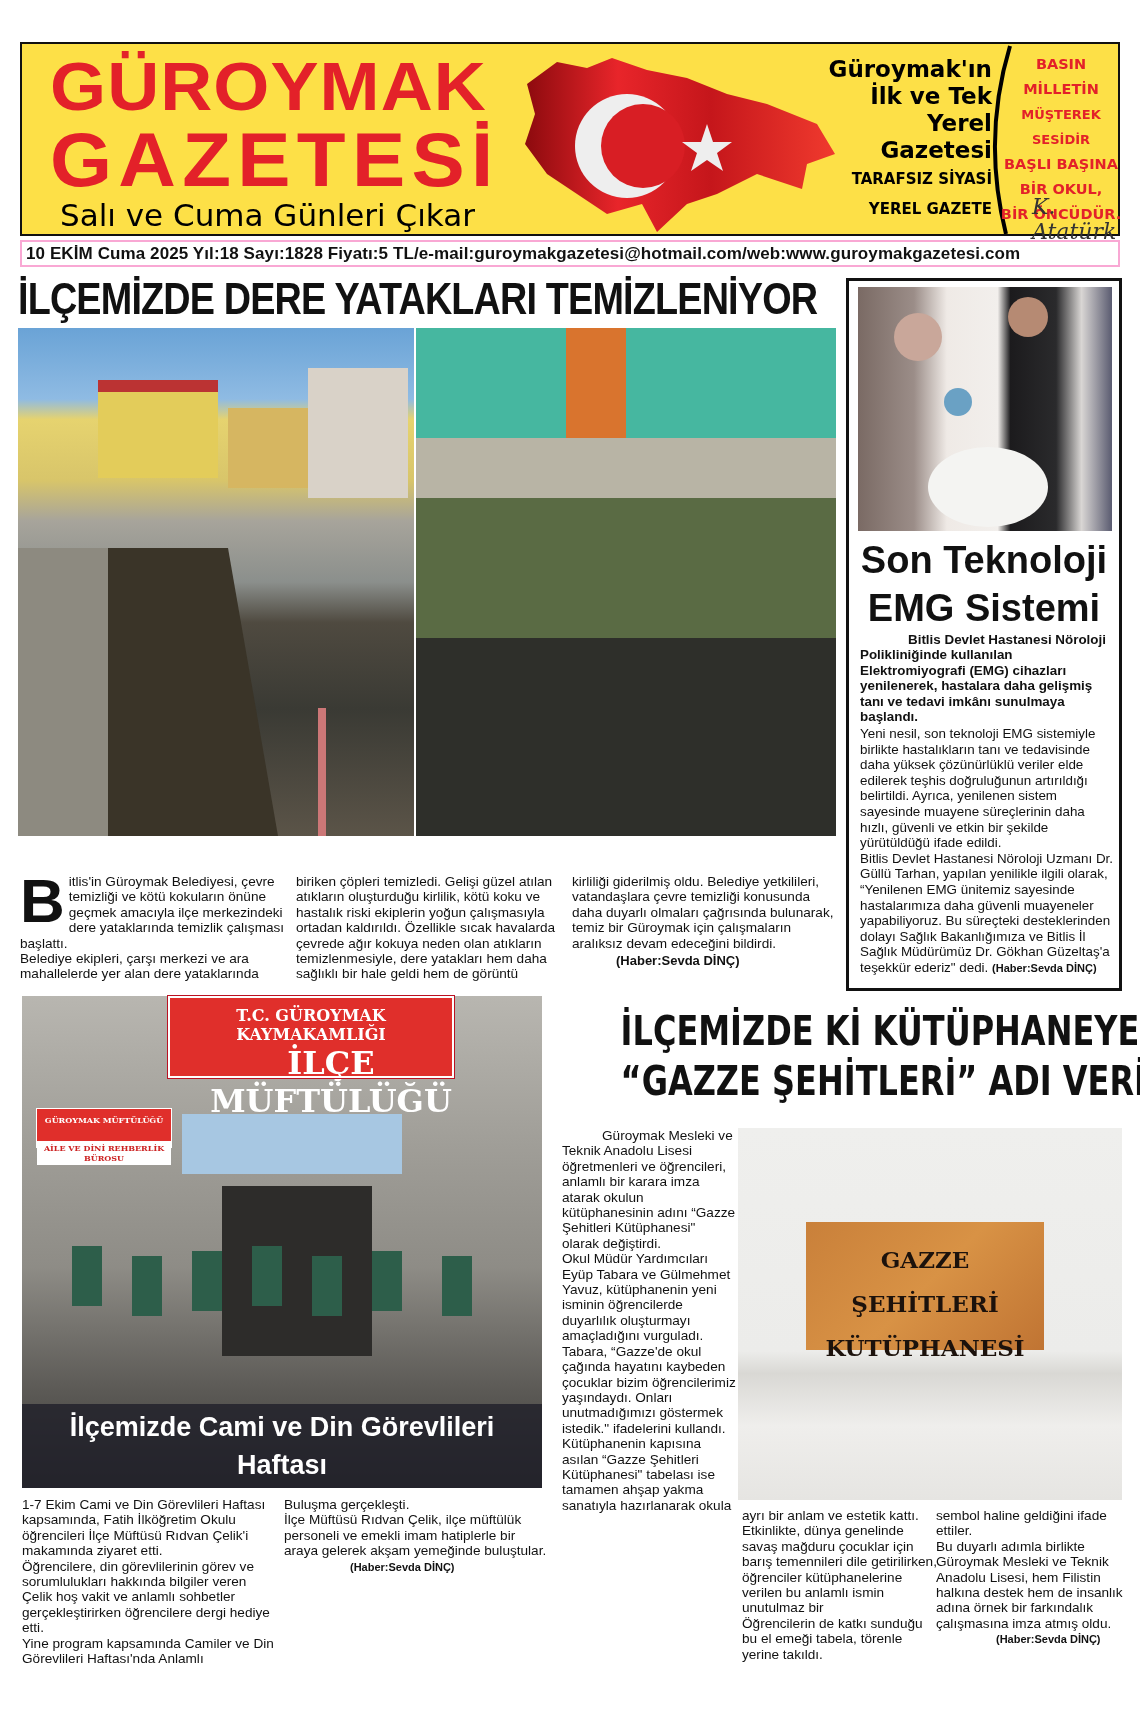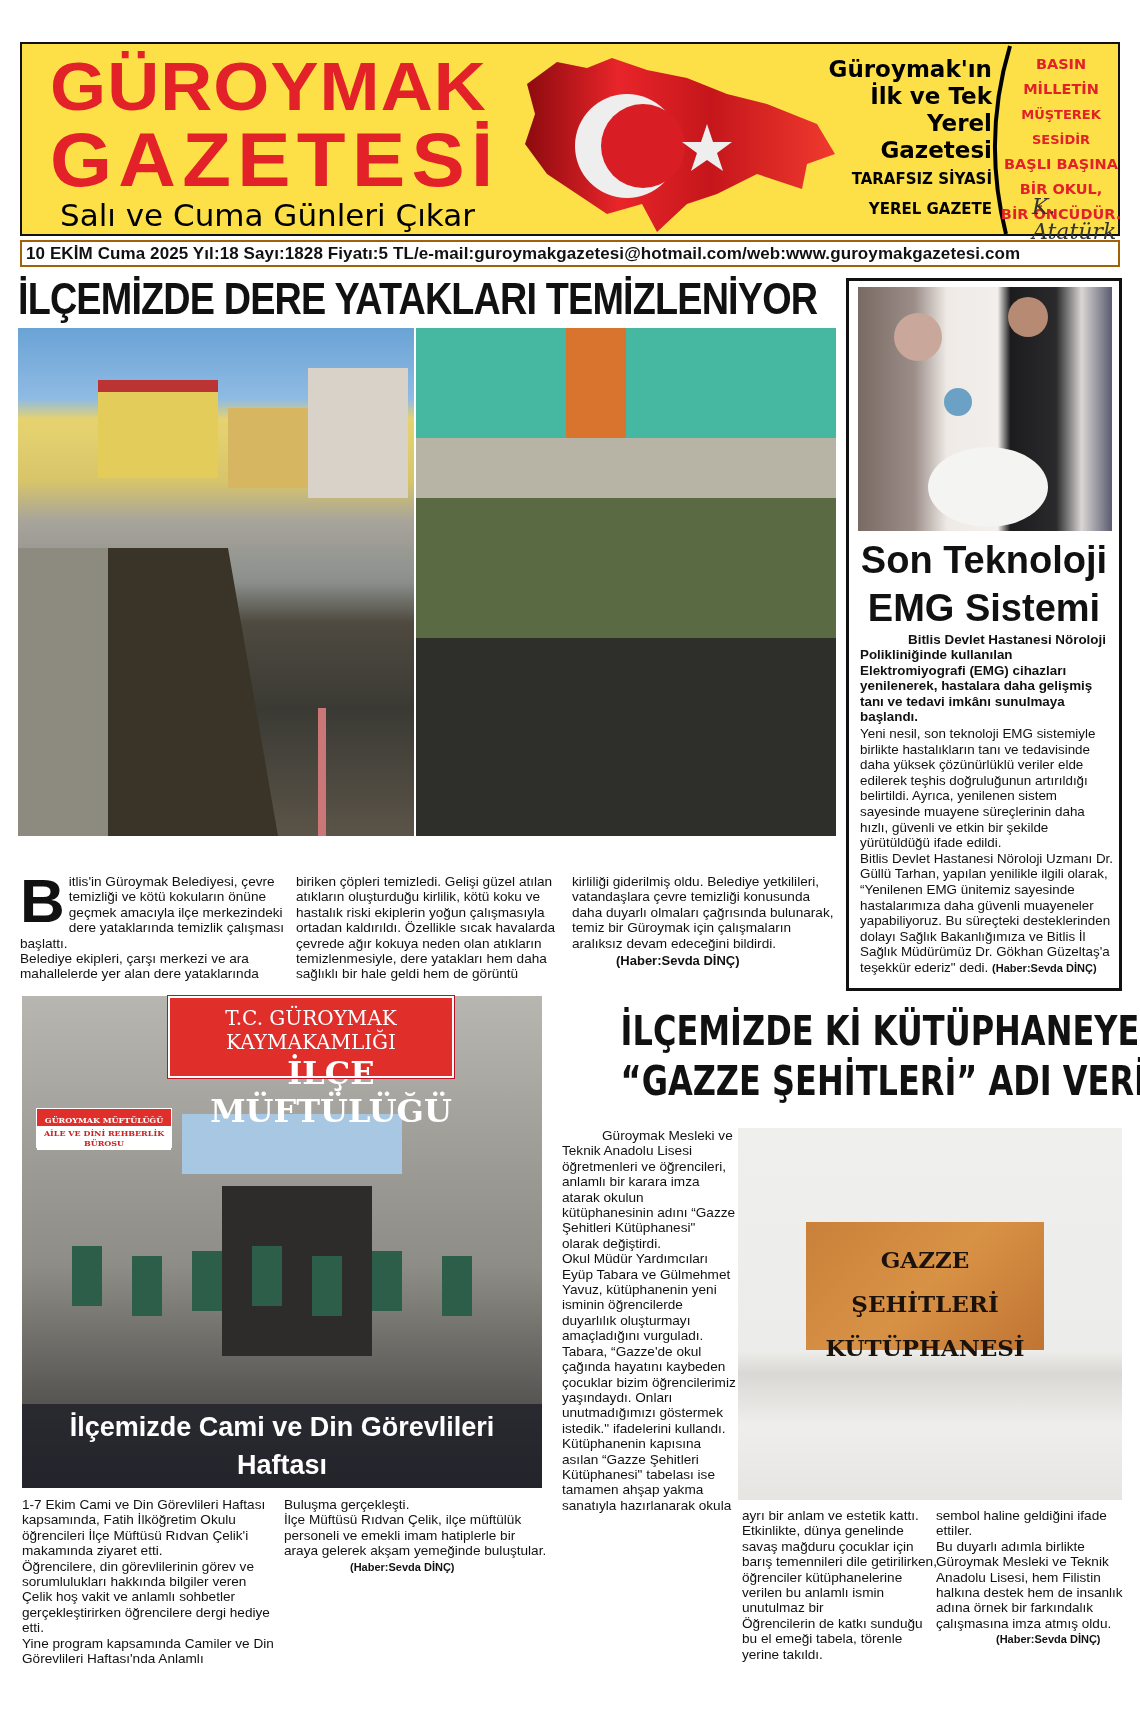--- a/index.html
+++ b/index.html
@@ -10,42 +10,42 @@
 #logo1{left:28px;top:8px;font:900 68px/1 "Liberation Sans",sans-serif;color:#e32129;letter-spacing:1px;transform:scaleX(1.06);transform-origin:left}
 #logo2{left:28px;top:78px;font:900 76px/1 "Liberation Sans",sans-serif;color:#e32129;letter-spacing:6px;transform:scaleX(1.05);transform-origin:left}
 #tagline{left:38px;top:156px;font:400 31px/1 "DejaVu Sans",sans-serif;color:#000}
 #flag-map{left:495px;top:10px;width:320px;height:178px}
 #slogan{left:800px;top:12px;width:170px;text-align:right;font-family:"DejaVu Sans",sans-serif;color:#000}
 #slogan .big{font-weight:700;font-size:23px;line-height:27px}
 #slogan .small{font-weight:700;font-size:15px;line-height:30px}
 #quote-divider{left:960px;top:0;width:40px;height:190px}
 #quote{left:978px;top:8px;width:122px;text-align:center;color:#e32129;font:700 14.5px/25px "DejaVu Sans",sans-serif}
 #signature{left:1010px;top:150px;font:italic 22px "DejaVu Serif",serif;color:#333}
-#infobar{left:20px;top:240px;width:1100px;height:27px;border:2px solid #a16207;font:700 17px/23px "Liberation Sans",sans-serif;padding-left:4px;white-space:nowrap;letter-spacing:0.1px}
+#infobar{left:20px;top:240px;width:1100px;height:27px;border:2px solid #f9a8d4;font:700 17px/23px "Liberation Sans",sans-serif;padding-left:4px;white-space:nowrap;letter-spacing:0.1px}
 
 #h1{left:18px;top:276px;font:900 45px/1 "Liberation Sans",sans-serif;transform:scaleX(0.84);transform-origin:left;letter-spacing:-1px;white-space:nowrap}
 .photo{overflow:hidden}
 #photo-a{left:18px;top:328px;width:396px;height:508px;background:linear-gradient(#6aa3d6 0%,#8fbbe3 14%,#e6d36f 18%,#d8c56a 30%,#a7a49b 38%,#8b8f8c 50%,#4f4a40 58%,#3a3a34 75%,#5b5448 100%)}
 #photo-b{left:416px;top:328px;width:420px;height:508px;background:linear-gradient(#4fbfa9 0%,#37a68f 20%,#c9743b 28%,#6b6a5a 40%,#5b6b4a 55%,#3a3d36 65%,#2a2b28 80%,#3b3a35 100%)}
 .col{font:400 13.6px/15.4px "Liberation Sans",sans-serif;color:#111}
 #s1c1{left:20px;top:874px;width:268px}
 #s1c2{left:296px;top:874px;width:276px}
 #s1c3{left:572px;top:874px;width:268px}
 #dropcap{float:left;font:900 62px/50px "Liberation Sans",sans-serif;margin:2px 4px 0 0}
 .byline{font:700 13px/16px "Liberation Sans",sans-serif}
 
 #emg-box{left:846px;top:278px;width:276px;height:713px;border:3px solid #111;background:#fff}
 #emg-photo{left:858px;top:287px;width:254px;height:244px;background:linear-gradient(90deg,#7a6a64 0%,#9b8d88 22%,#efeae6 35%,#f2efec 55%,#1c1b1d 60%,#2a2a2c 78%,#d9d6d4 88%,#5a5b70 100%)}
 #emg-title{left:848px;top:536px;width:272px;text-align:center;font:900 38px/48px "Liberation Sans",sans-serif}
 #emg-lead{left:860px;top:632px;width:256px;font:700 13.4px/15.4px "Liberation Sans",sans-serif}
 #emg-body{left:860px;top:726px;width:256px;font:400 13.4px/15.6px "Liberation Sans",sans-serif}
 
 #mufti-photo{left:22px;top:996px;width:520px;height:492px;background:linear-gradient(#b8b6b0 0%,#a09e98 30%,#8e8c86 55%,#5c5a56 80%,#3a3936 100%)}
 #mufti-sign{left:168px;top:996px;width:286px;height:82px;background:#e02f2b;border:2px solid #fff;outline:1px solid #b12;color:#fff;font-family:"DejaVu Serif",serif;text-align:center}
-#mufti-sign .l1{font-weight:400;font-size:20px;padding-top:8px;}
+#mufti-sign .l1{font-weight:700;font-size:16px;padding-top:8px;}
 #mufti-sign .l2{font-weight:700;font-size:32px;padding-left:40px;line-height:38px}
 #sub-sign{left:36px;top:1108px;width:136px;height:40px;background:#e02f2b;color:#fff;font:700 8px "DejaVu Serif",serif;text-align:center;padding-top:6px;border:1px solid #fff}
 #mufti-caption{left:22px;top:1404px;width:520px;height:84px;background:rgba(30,30,40,0.78);color:#fff;text-align:center;font:700 27px/38px "Liberation Sans",sans-serif;padding-top:4px}
 #s2c1{left:22px;top:1497px;width:256px}
 #s2c2{left:284px;top:1497px;width:264px}
 
 #h3{left:564px;top:1006px;width:566px;text-align:center;font:900 40px/50px "DejaVu Sans",sans-serif;transform:scaleX(0.8);transform-origin:center;white-space:nowrap}
 #h3 .line{display:block}
 #s3c1{left:562px;top:1128px;width:174px}
 #library-photo{left:738px;top:1128px;width:384px;height:372px;background:linear-gradient(#efefed 0%,#ececea 60%,#d9d8d4 66%,#efeeec 80%,#e6e5e2 100%)}
@@ -165,21 +165,21 @@
         <rect x="420" y="260" width="30" height="60"></rect>
     </g>
   </svg>
 </div>
 <div id="mufti-sign" class="abs">
   <div class="l1">T.C. GÜROYMAK KAYMAKAMLIĞI</div>
   <div class="l2">İLÇE MÜFTÜLÜĞÜ</div>
 </div>
 <div id="sub-sign" class="abs">
   <div>GÜROYMAK MÜFTÜLÜĞÜ</div>
-  <div style="background:#fff;color:#c22;margin-top:1px;padding:2px 0">AİLE VE DİNİ REHBERLİK BÜROSU</div>
+  <div style="background:#fff;color:#c22;margin-top:16px;padding:2px 0">AİLE VE DİNİ REHBERLİK BÜROSU</div>
 </div>
 <div id="mufti-caption" class="abs">
   <div>İlçemizde Cami ve Din Görevlileri Haftası</div>
   <div>Çeşitli Programlar ile Kutlandı</div>
 </div>
 <div id="s2c1" class="abs col">
   <div>1-7 Ekim Cami ve Din Görevlileri Haftası kapsamında, Fatih İlköğretim Okulu öğrencileri İlçe Müftüsü Rıdvan Çelik'i makamında ziyaret etti.</div>
   <div>Öğrencilere, din görevlilerinin görev ve sorumlulukları hakkında bilgiler veren Çelik hoş vakit ve anlamlı sohbetler gerçekleştirirken öğrencilere dergi hediye etti.</div>
   <div>Yine program kapsamında Camiler ve Din Görevlileri Haftası'nda Anlamlı</div>
 </div>

